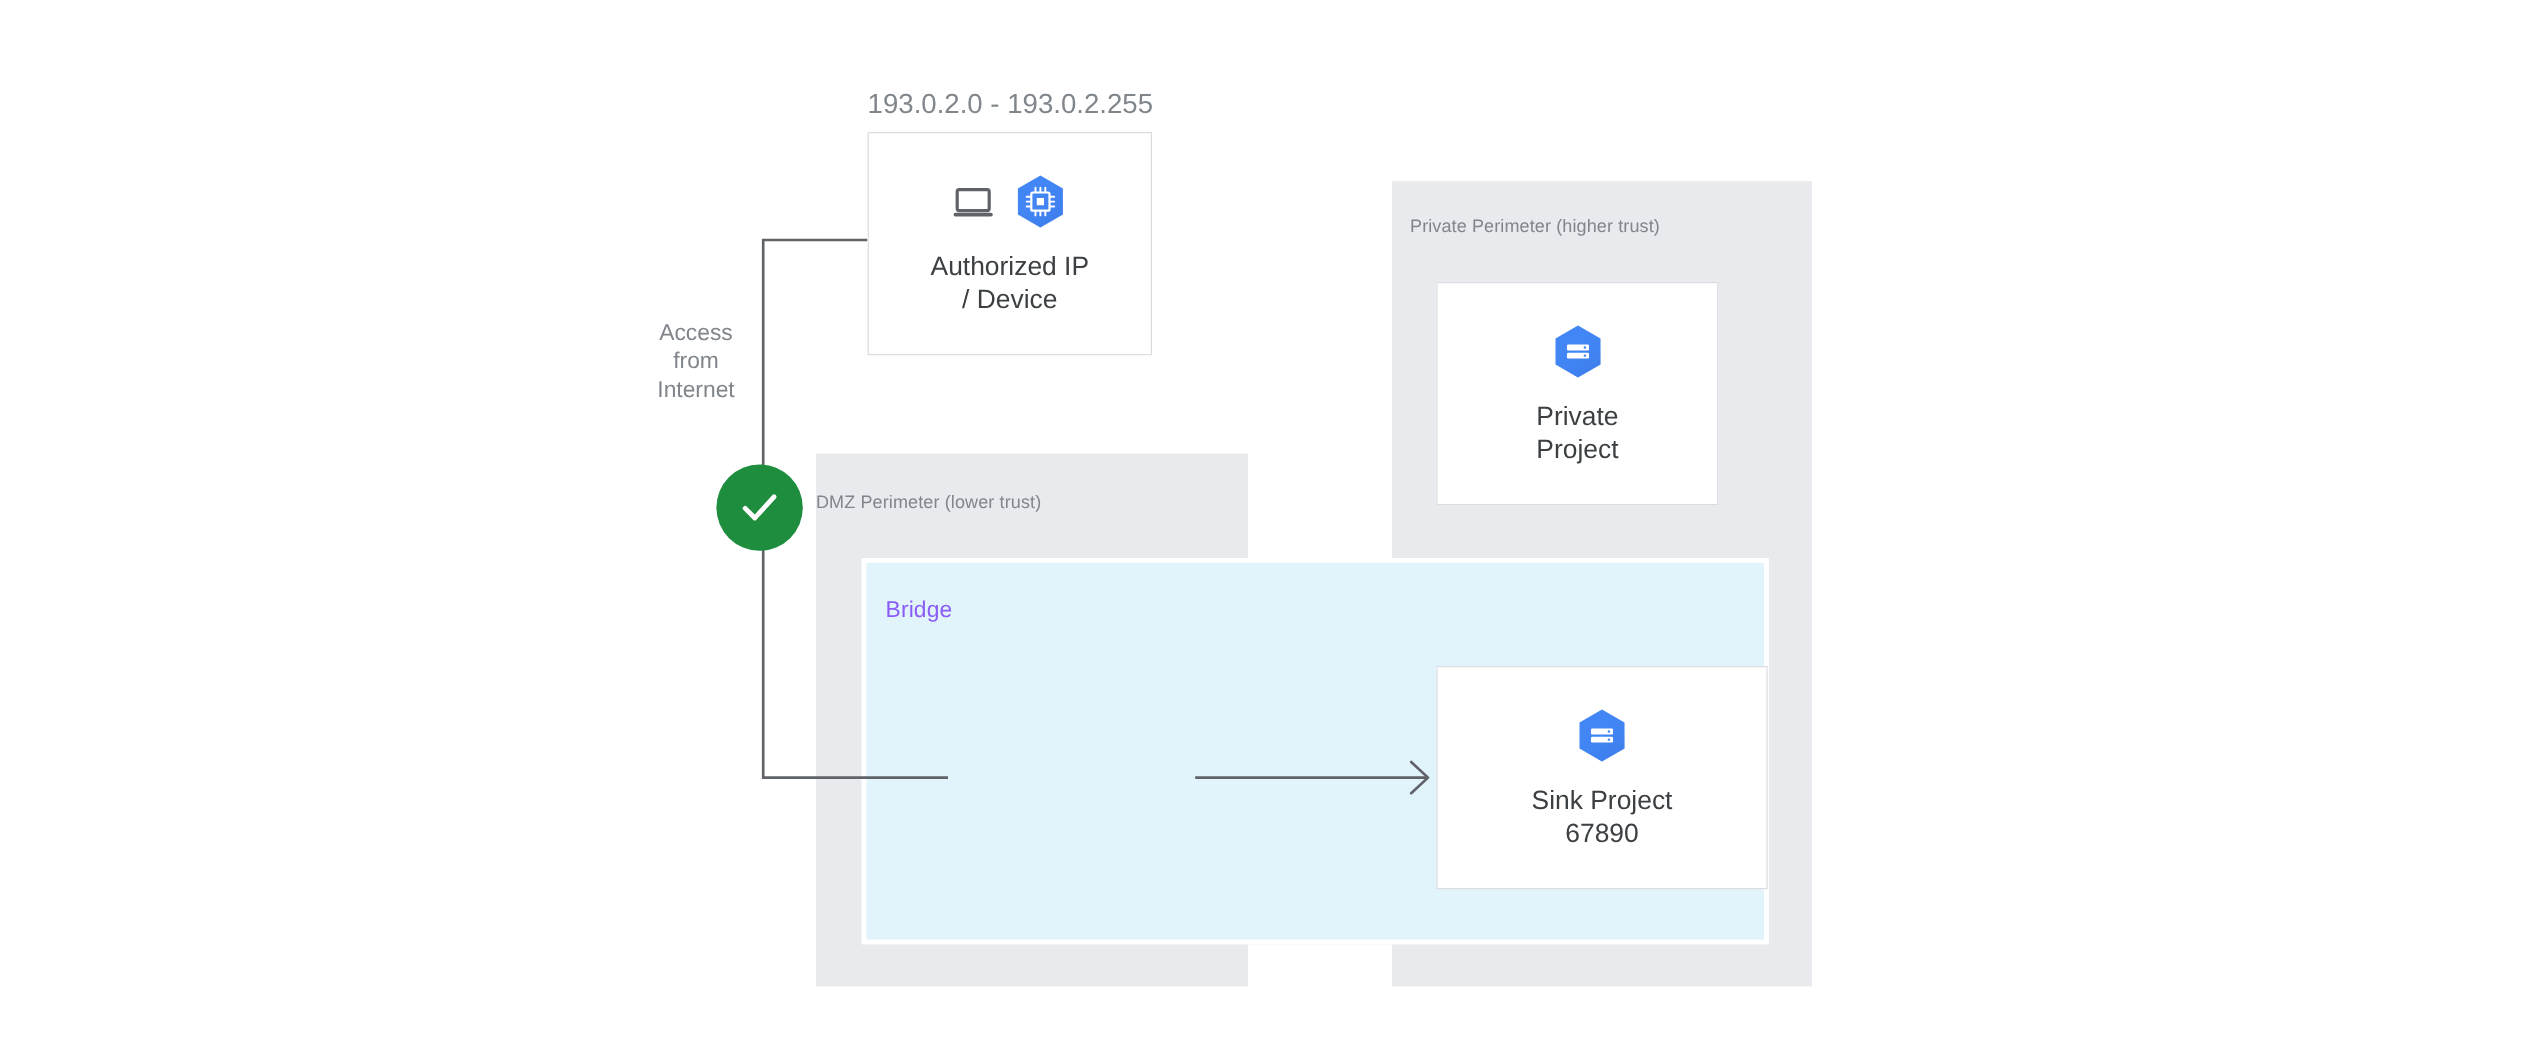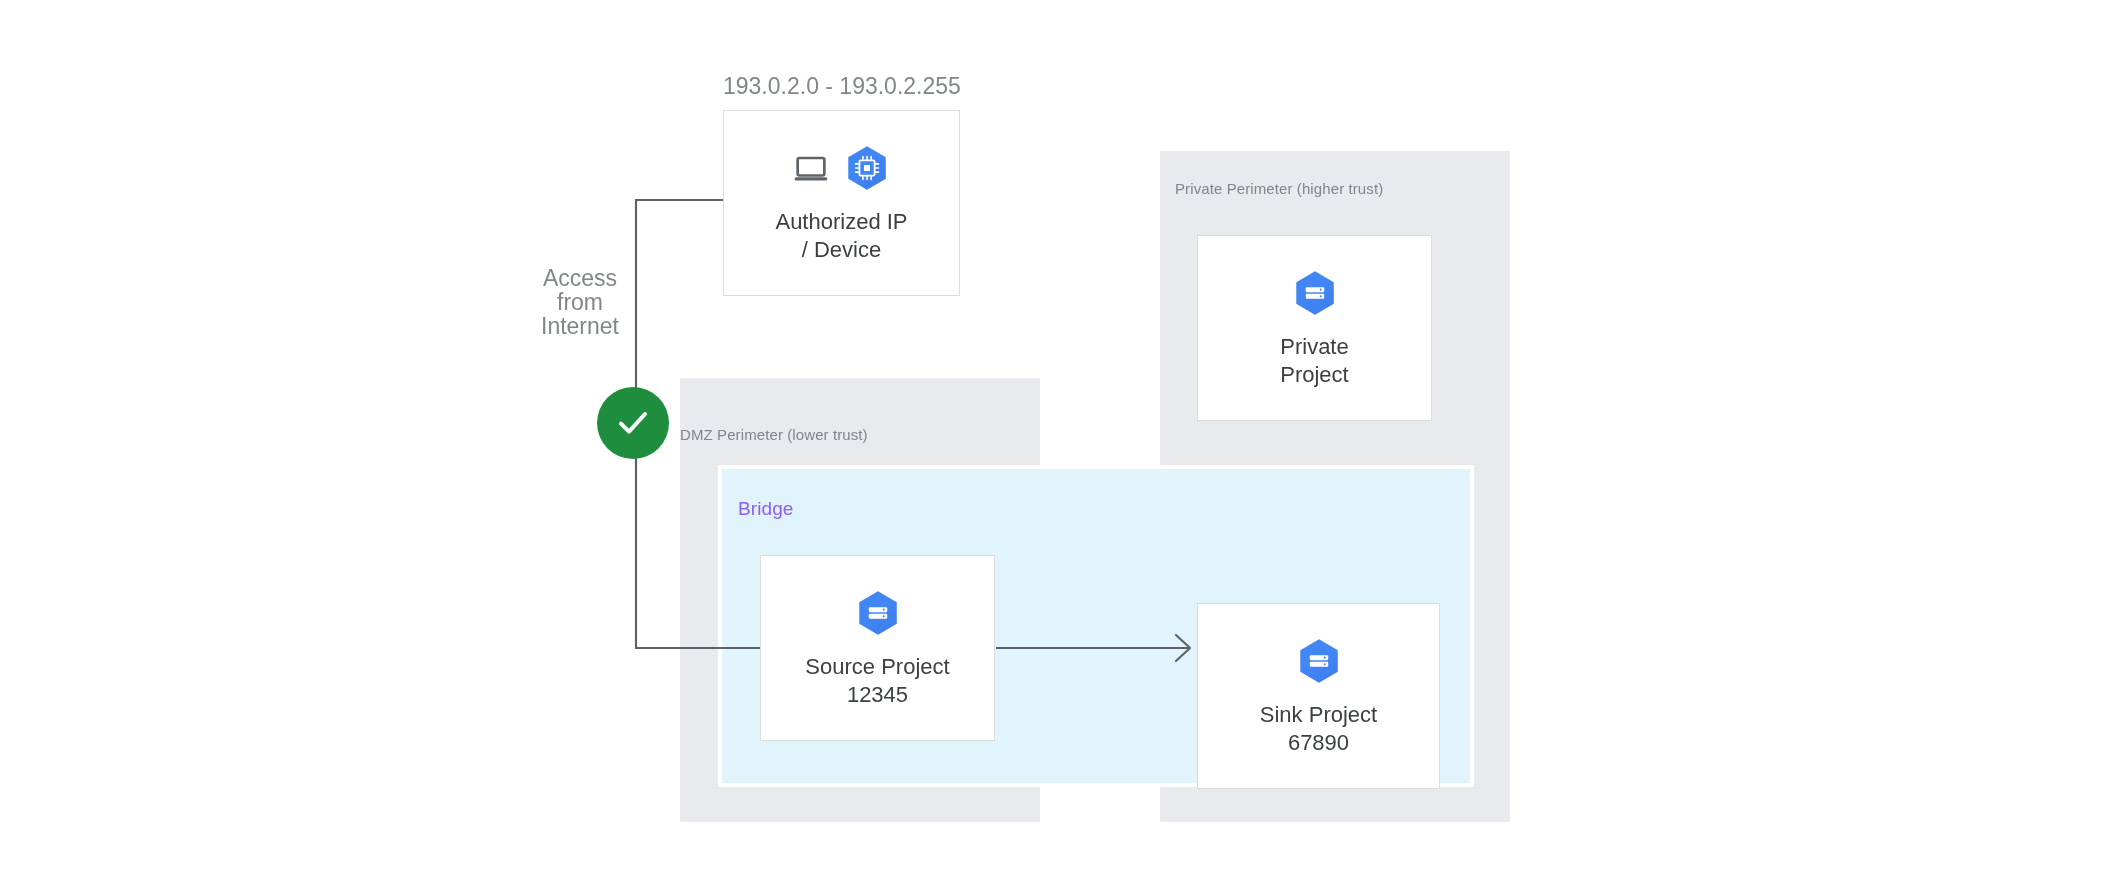--- a/index.html
+++ b/index.html
@@ -88,21 +88,21 @@
     left: 0;
     top: 0;
     width: 2112px;
     height: 882px;
     pointer-events: none;
   }
 
   
   .access-label {
     position: absolute;
-    font-size: 23px;
+    font-size: 19px;
     line-height: 24px;
     color: #80868B;
     text-align: center;
     white-space: pre-line;
   }
 
   
   .check-badge {
     position: absolute;
     border-radius: 50%;
@@ -114,21 +114,21 @@
 </style>
 </head>
 <body>
 
 <div id="canvas">
 
   <div class="perimeter" style="left:1160px; top:151px; width:350px; height:671px;"></div>
   <div class="perimeter-label" style="left:1175px; top:180px;">Private Perimeter (higher trust)</div>
 
   <div class="perimeter" style="left:680px; top:378px; width:360px; height:444px;"></div>
-  <div class="perimeter-label" style="left:680px; top:410px;margin-top:16px;">DMZ Perimeter (lower trust)</div>
+  <div class="perimeter-label" style="left:680px; top:410px;">DMZ Perimeter (lower trust)</div>
 
   <div class="bridge" style="left:718px; top:465px; width:756px; height:322px;"></div>
   <div class="bridge-label" style="left:738px; top:498px;">Bridge</div>
 
   <svg class="svg-layer" viewBox="0 0 2112 882" xmlns="http://www.w3.org/2000/svg">
 
     <path d="M 723 200 L 636 200 L 636 648 L 790 648" fill="none" stroke="#5F6368" stroke-width="2.2"></path>
 
     <line x1="996" y1="648" x2="1190" y2="648" stroke="#5F6368" stroke-width="2.2"></line>
     <polyline points="1176,635 1190,648 1176,661" fill="none" stroke="#5F6368" stroke-width="2.2" stroke-linecap="round" stroke-linejoin="round"></polyline>
@@ -201,42 +201,22 @@
           <line x1="31.6" y1="20.2" x2="34.6" y2="20.2"></line>
           <line x1="31.6" y1="24" x2="34.6" y2="24"></line>
           <line x1="31.6" y1="27.8" x2="34.6" y2="27.8"></line>
         </g>
       </svg>
     </div>
     <div class="node-label">Authorized IP
 / Device</div>
   </div>
 
-  <div class="node" style="left:760px; top:555px; width:235px; height:186px;">
-    <div class="node-icons">
-      <svg width="52" height="52" viewBox="0 0 48 48">
-        <defs>
-          <linearGradient id="hexShadeC" x1="0.55" y1="0.35" x2="1" y2="1">
-            <stop offset="0%" stop-color="#3B78E7" stop-opacity="0"></stop>
-            <stop offset="100%" stop-color="#3367D6" stop-opacity="0.40"></stop>
-          </linearGradient>
-        </defs>
-        <polygon points="24,4 41.3,14 41.3,34 24,44 6.7,34 6.7,14" fill="#4285F4"></polygon>
-        <polygon points="24,4 41.3,14 41.3,34 24,44 6.7,34 6.7,14" fill="url(#hexShadeC)"></polygon>
-        <rect x="15.5" y="18.6" width="17" height="4.6" rx="1" fill="#ffffff"></rect>
-        <rect x="15.5" y="24.8" width="17" height="4.6" rx="1" fill="#ffffff"></rect>
-        <circle cx="29.3" cy="20.9" r="0.95" fill="#4285F4"></circle>
-        <circle cx="29.3" cy="27.1" r="0.95" fill="#4285F4"></circle>
-      </svg>
-    </div>
-    <div class="node-label">Source Project
-12345</div>
-  </div>
-
-  <div class="node" style="left:1197px; top:555px; width:243px; height:186px;margin-top:48px;">
+
+  <div class="node" style="left:1197px; top:555px; width:276px; height:186px;">
     <div class="node-icons">
       <svg width="52" height="52" viewBox="0 0 48 48">
         <defs>
           <linearGradient id="hexShadeD" x1="0.55" y1="0.35" x2="1" y2="1">
             <stop offset="0%" stop-color="#3B78E7" stop-opacity="0"></stop>
             <stop offset="100%" stop-color="#3367D6" stop-opacity="0.40"></stop>
           </linearGradient>
         </defs>
         <polygon points="24,4 41.3,14 41.3,34 24,44 6.7,34 6.7,14" fill="#4285F4"></polygon>
         <polygon points="24,4 41.3,14 41.3,34 24,44 6.7,34 6.7,14" fill="url(#hexShadeD)"></polygon>

